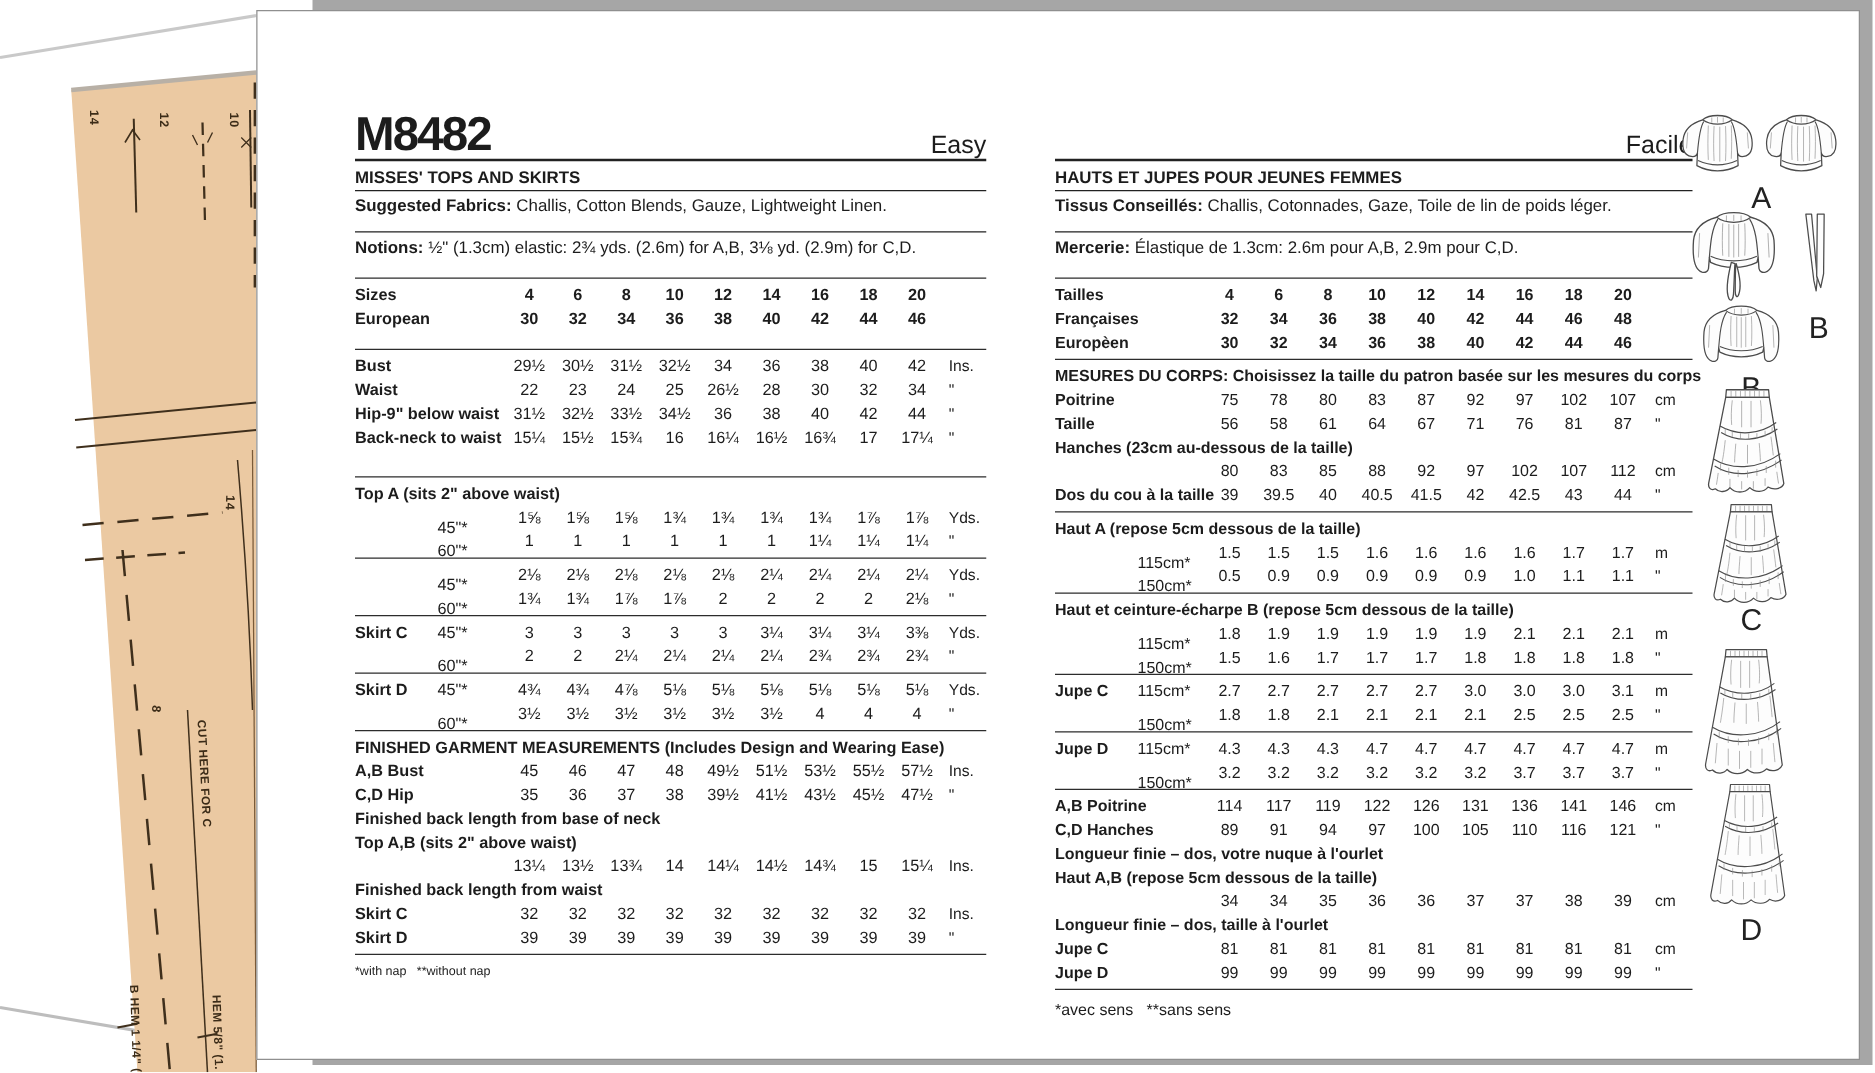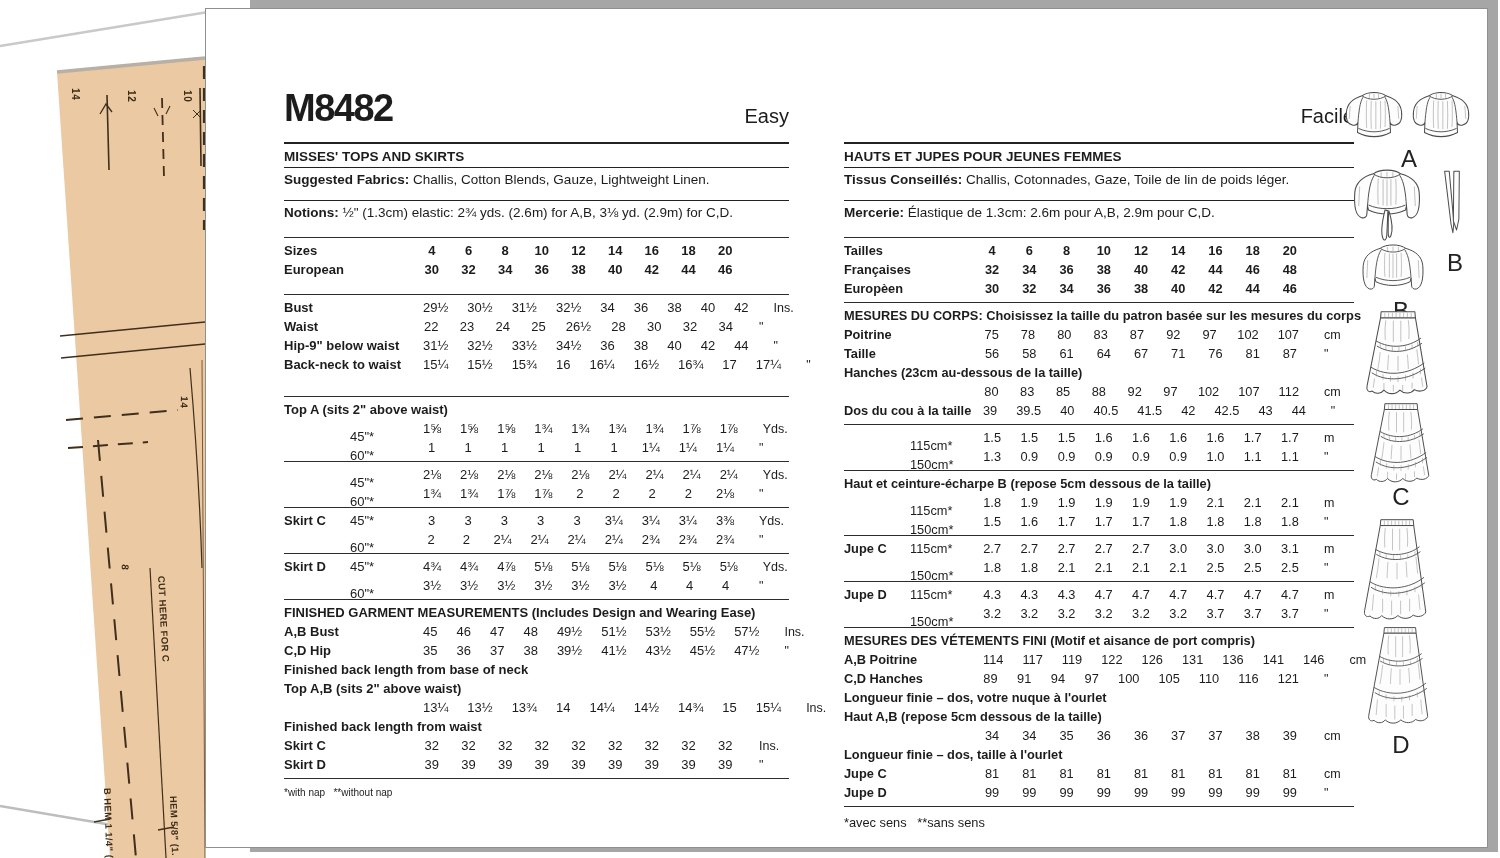--- a/index.html
+++ b/index.html
@@ -9,33 +9,33 @@
   #backer{position:absolute;left:250px;top:0;width:1248px;height:852px;background:#a6a6a6;}
   #envelope{position:absolute;left:205px;top:8px;width:1283px;height:840px;background:#ffffff;
             border:1px solid #8f8f8f;box-sizing:border-box;}
   #flap-lines{position:absolute;left:0;top:0;width:1500px;height:858px;}
   #tissue-svg{position:absolute;left:50px;top:48px;width:165px;height:810px;}
   .tissue-text{font-family:"Liberation Sans",sans-serif;font-size:10px;font-weight:bold;fill:#3c2c18;letter-spacing:.6px;}
   .tissue-text-sm{font-family:"Liberation Sans",sans-serif;font-size:9.5px;font-weight:bold;fill:#3c2c18;letter-spacing:.4px;}
   
   .col{position:absolute;}
   .hdr-row{display:flex;justify-content:space-between;align-items:flex-end;height:44px;
-           border-bottom:2px solid #222;padding-bottom:15px;gap:19px;}
+           border-bottom:2px solid #222;padding-bottom:0;gap:19px;}
   .code{font-size:38px;font-weight:bold;letter-spacing:-1.5px;line-height:1;}
   .easy{font-size:20px;line-height:1.1;}
   .title-row{border-bottom:1.7px solid #222;font-weight:bold;font-size:13.5px;padding:5px 0 3px;white-space:nowrap;}
   .fab-row{border-bottom:1.7px solid #222;font-size:13.5px;padding:4px 0 13px;white-space:nowrap;}
   .not-row{font-size:13.5px;padding:4px 0 0;min-height:22px;white-space:nowrap;}
   .blbl{font-weight:bold;}
   
   .tbl{margin-top:10px;}
   .hr{border-top:1.9px solid #2c2c2c;margin:4px 0 3px;}
   .hr.gap{margin-top:15px;}
   .hr.gap2{margin-top:22px;}
-  .trow{font-size:13px;gap:19px;}
+  .trow{font-size:13px;}
   .trow.td{position:relative;display:grid;grid-template-columns:120px repeat(9,1fr) 36px;
            height:19px;align-items:center;}
   .trow.th{font-weight:bold;height:19px;line-height:19px;white-space:nowrap;}
   .trow.tnote{font-size:10px;padding-top:5px;white-space:pre;}
   .c-lbl{position:relative;white-space:nowrap;}
   .lbl-main{font-weight:bold;}
   .lbl-sub{position:absolute;left:66px;top:0;font-weight:normal;}
   .c-val{text-align:center;}
   .bv .c-val{font-weight:bold;}
   .c-unit{padding-left:6px;font-size:12.5px;}
@@ -477,36 +477,37 @@
             <div class="c-val">40</div>
             <div class="c-val">40.5</div>
             <div class="c-val">41.5</div>
             <div class="c-val">42</div>
             <div class="c-val">42.5</div>
             <div class="c-val">43</div>
             <div class="c-val">44</div>
             <div class="c-unit">"</div>
           </div>
           <div class="hr"></div>
+          <div class="trow th">Haut A (repose 5cm dessous de la taille)</div>
           <div class="trow td">
             <div class="c-lbl"><span class="lbl-main"></span><span class="lbl-sub">115cm*</span></div>
             <div class="c-val">1.5</div>
             <div class="c-val">1.5</div>
             <div class="c-val">1.5</div>
             <div class="c-val">1.6</div>
             <div class="c-val">1.6</div>
             <div class="c-val">1.6</div>
             <div class="c-val">1.6</div>
             <div class="c-val">1.7</div>
             <div class="c-val">1.7</div>
             <div class="c-unit">m</div>
           </div>
           <div class="trow td">
             <div class="c-lbl"><span class="lbl-main"></span><span class="lbl-sub">150cm*</span></div>
-            <div class="c-val">1.3</div>
+            <div class="c-val">0.5</div>
             <div class="c-val">0.9</div>
             <div class="c-val">0.9</div>
             <div class="c-val">0.9</div>
             <div class="c-val">0.9</div>
             <div class="c-val">0.9</div>
             <div class="c-val">1.0</div>
             <div class="c-val">1.1</div>
             <div class="c-val">1.1</div>
             <div class="c-unit">"</div>
           </div>
@@ -586,21 +587,20 @@
             <div class="c-val">3.2</div>
             <div class="c-val">3.2</div>
             <div class="c-val">3.2</div>
             <div class="c-val">3.2</div>
             <div class="c-val">3.7</div>
             <div class="c-val">3.7</div>
             <div class="c-val">3.7</div>
             <div class="c-unit">"</div>
           </div>
           <div class="hr"></div>
-          <div class="trow th">MESURES DES VÉTEMENTS FINI (Motif et aisance de port compris)</div>
           <div class="trow td">
             <div class="c-lbl"><span class="lbl-main">A,B Poitrine</span></div>
             <div class="c-val">114</div>
             <div class="c-val">117</div>
             <div class="c-val">119</div>
             <div class="c-val">122</div>
             <div class="c-val">126</div>
             <div class="c-val">131</div>
             <div class="c-val">136</div>
             <div class="c-val">141</div>

